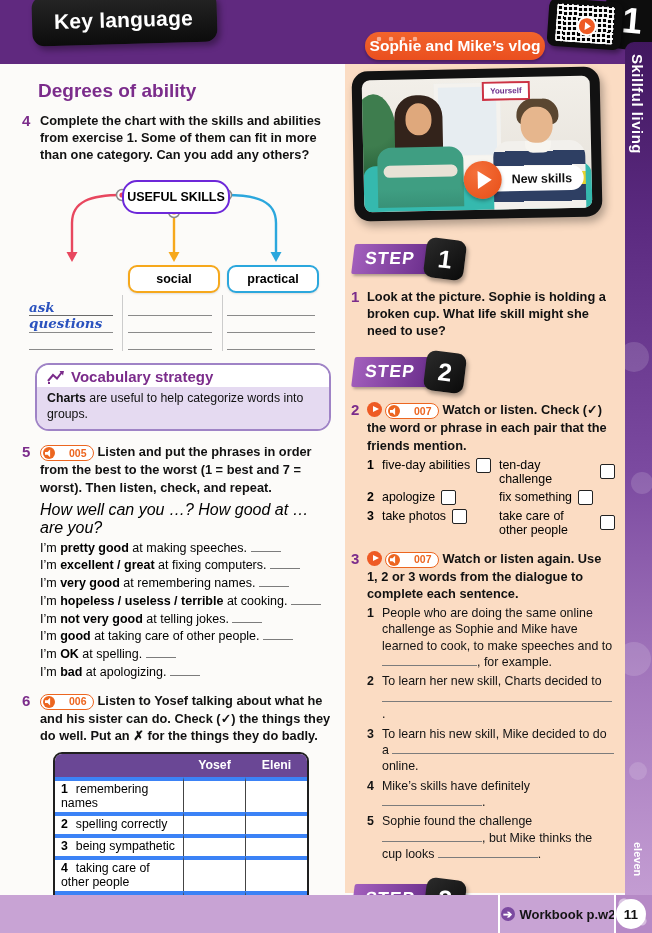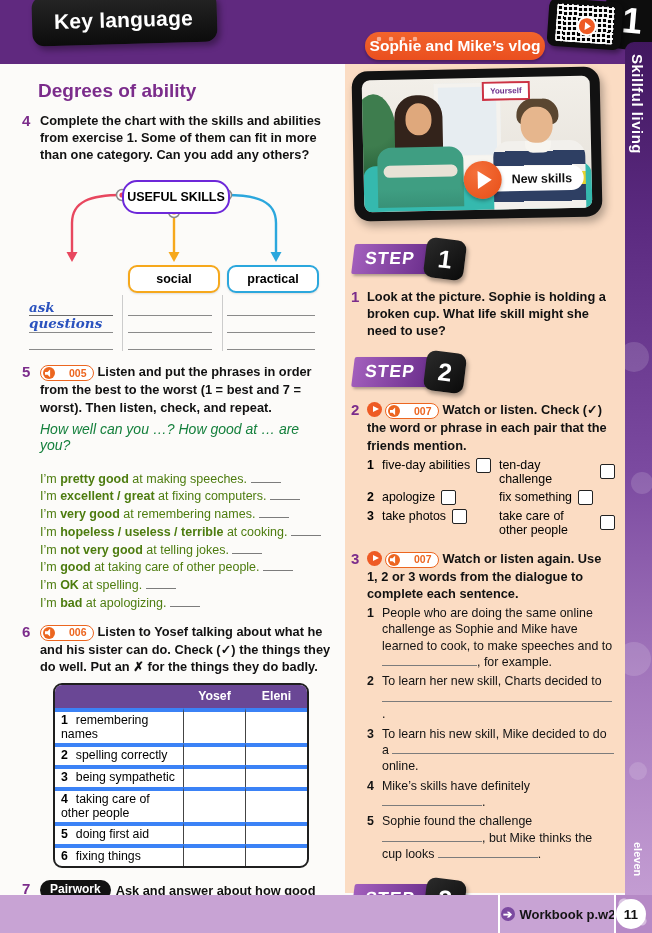--- a/index.html
+++ b/index.html
@@ -77,22 +77,22 @@
   .d1{left:97px;} .d2{left:197px;}
 
   
   .tip-box{border:2px solid #9f83c6;border-radius:14px;overflow:hidden;background:#fff;margin:4px 14px 12px 35px;}
   .tip-head{display:flex;align-items:center;gap:6px;padding:3px 12px 2px 10px;background:#fff;}
   .tip-title{color:#7b2c8b;font-weight:bold;font-size:15px;}
   .tip-body{background:#e5daf1;padding:4px 10px 6px 10px;font-size:12.3px;line-height:1.3;color:#111;}
   .tip-body b{font-weight:bold;}
 
   
-  .prompt{font-style:italic;font-size:14px;margin:5px 0 18px 0;color:#15803d;}
-  .phrase{font-size:12.5px;line-height:1.42;color:#4d7c0f;}
+  .prompt{font-style:italic;font-size:16px;margin:5px 0 3px 0;color:#000000;}
+  .phrase{font-size:12.5px;line-height:1.42;color:#000000;}
   .phrase b{font-weight:bold;}
   .blank{display:inline-block;border-bottom:1.3px solid #7c7c7c;height:10px;}
   .bl-30{width:30px;} .bl-95{width:95px;} .bl-100{width:100px;} .bl-225{width:222px;} .bl-230{width:230px;}
 
   
   .skill-table{border:2px solid #1f1f1f;border-radius:9px;overflow:hidden;margin:8px 22px 10px 13px;
     font-size:12.3px;background:#fff;}
   .t-row{display:grid;grid-template-columns:1fr 62px 62px;}
   .t-head{background:#6a4795;color:#fff;font-weight:bold;height:23px;}
   .t-head .t-cell{border-color:#6a4795;display:flex;align-items:center;justify-content:center;}
@@ -240,20 +240,31 @@
       <div class="col-lines c3">
         <div class="wline"></div>
           <div class="wline"></div>
           <div class="wline"></div>
       </div>
       <div class="vdiv d1"></div>
         <div class="vdiv d2"></div>
     </div>
 
     
+    <div class="tip-box">
+      <div class="tip-head">
+        <svg width="18" height="15" viewBox="0 0 18 15">
+          <path d="M1,12 L6,6 L10,9.5 L15,3" fill="none" stroke="#7b2c8b" stroke-width="2"></path>
+          <polygon points="12.5,2 17,2 16,6.5" fill="#7b2c8b"></polygon>
+          <rect x="1" y="13" width="2" height="2" fill="#7b2c8b"></rect>
+        </svg>
+        <span class="tip-title">Vocabulary strategy</span>
+      </div>
+      <div class="tip-body"><b>Charts</b><span> are useful to help categorize words into groups.</span></div>
+    </div>
 
     
     <div class="ex">
       <span class="ex-num">5</span>
       <div class="ex-body">
         <div class="instr">
           <span class="audio-badge">
               <span class="audio-circle">
                 <i></i>
               </span>

